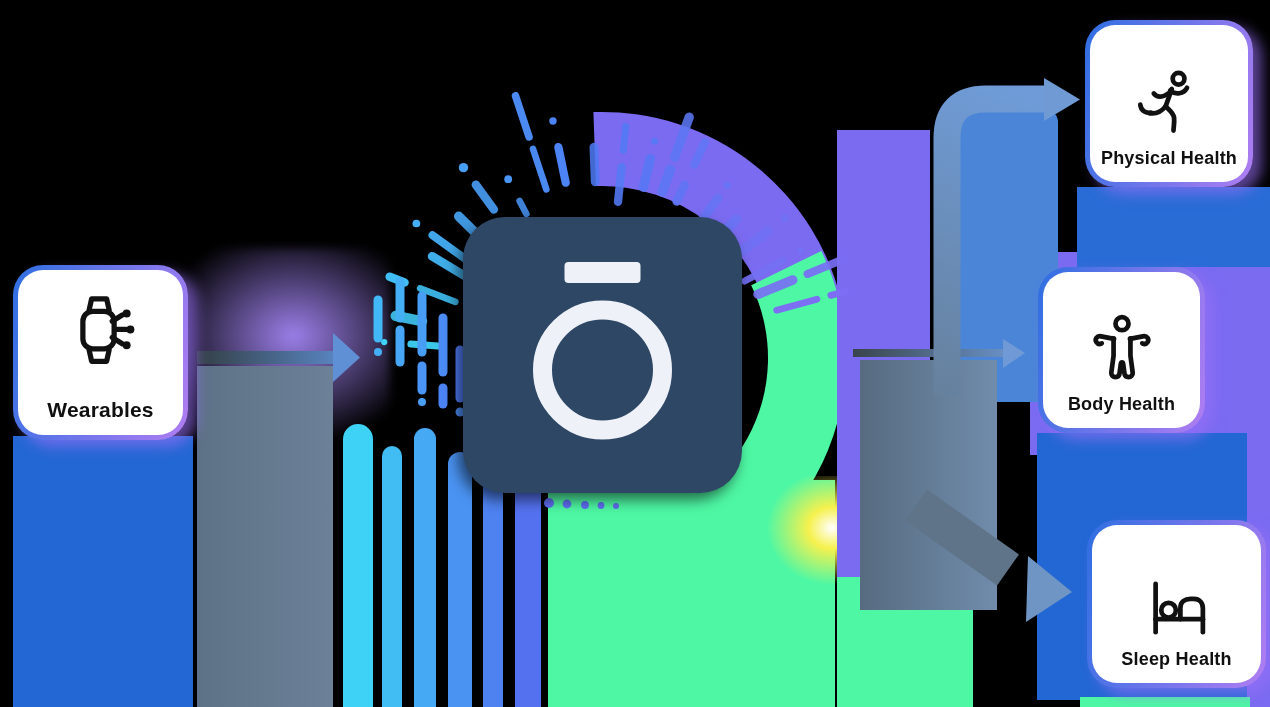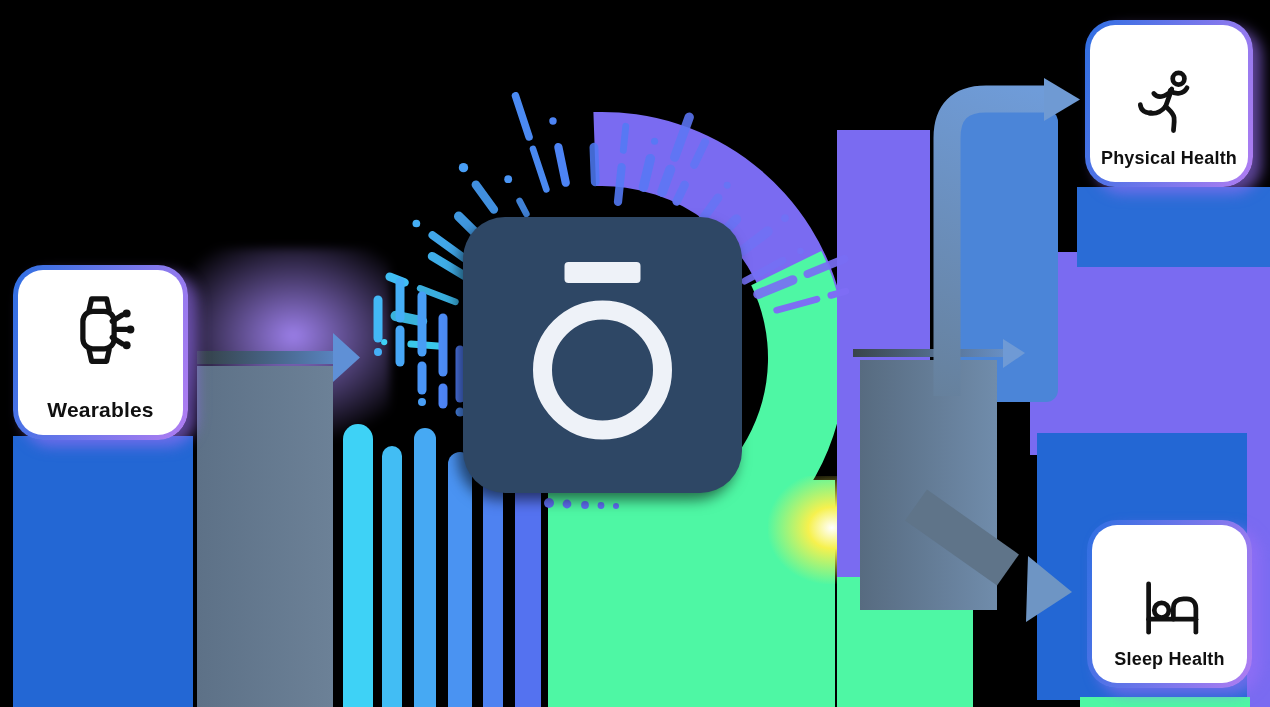--- a/index.html
+++ b/index.html
@@ -185,22 +185,33 @@
         <path class="icon-stroke" d="M34.5 19.5 L29 35"></path>
         <path class="icon-stroke" d="M34.5 21 C28 27 22 28 18.5 23.5"></path>
         <path class="icon-stroke" d="M29 35 C33 39 36 41 36.5 45 C37 50 36 53 36 56.5"></path>
         <path class="icon-stroke" d="M29 35 C25 40 20 42 14.5 41"></path>
         <path class="icon-stroke" d="M6.5 33.5 C7 38.5 11 41.5 16 40.5"></path>
       </svg>
       <div class="card-label out-label">Physical Health</div>
     </div>
   </div>
 
-
-  <div class="card" style="left:1087px;top:520px;width:165px;height:168px;">
+  <div class="card" style="left:1038px;top:267px;width:167px;height:166px;">
+    <div class="card-inner">
+      <svg class="card-icon" width="72" height="72" viewBox="0 0 64 64">
+        <circle class="icon-stroke" cx="32" cy="9.5" r="5.8"></circle>
+        <path class="icon-stroke" d="M25 23 L13.5 20.8 C9.5 20 7.6 23.4 9.3 26 C10.3 27.5 12.3 27.8 14 27"></path>
+        <path class="icon-stroke" d="M39 23 L50.5 20.8 C54.5 20 56.4 23.4 54.7 26 C53.7 27.5 51.7 27.8 50 27"></path>
+        <path class="icon-stroke" d="M24.5 22.5 L24.5 38 L22.5 53 C22.3 55.5 24 57 26.2 57 C28.2 57 29.6 55.8 29.8 53.8 L31 45 C31.3 43.6 32.7 43.6 33 45 L34.2 53.8 C34.4 55.8 35.8 57 37.8 57 C40 57 41.7 55.5 41.5 53 L39.5 38 L39.5 22.5"></path>
+      </svg>
+      <div class="card-label out-label">Body Health</div>
+    </div>
+  </div>
+
+  <div class="card" style="left:1087px;top:520px;width:179px;height:168px;">
     <div class="card-inner">
       <svg class="card-icon" width="72" height="72" viewBox="0 0 64 64">
         <path class="icon-stroke" d="M13 14 L13 57"></path>
         <path class="icon-stroke" d="M13 45.5 L55 45.5"></path>
         <path class="icon-stroke" d="M35 45.5 L35 35.5 C35 30 39 27.5 44 27.5 L47 27.5 C52 27.5 55 31 55 36 L55 45.5"></path>
         <path class="icon-stroke" d="M55 45.5 L55 57"></path>
         <circle class="icon-stroke" cx="24.5" cy="37.5" r="6.5"></circle>
       </svg>
       <div class="card-label out-label">Sleep Health</div>
     </div>

